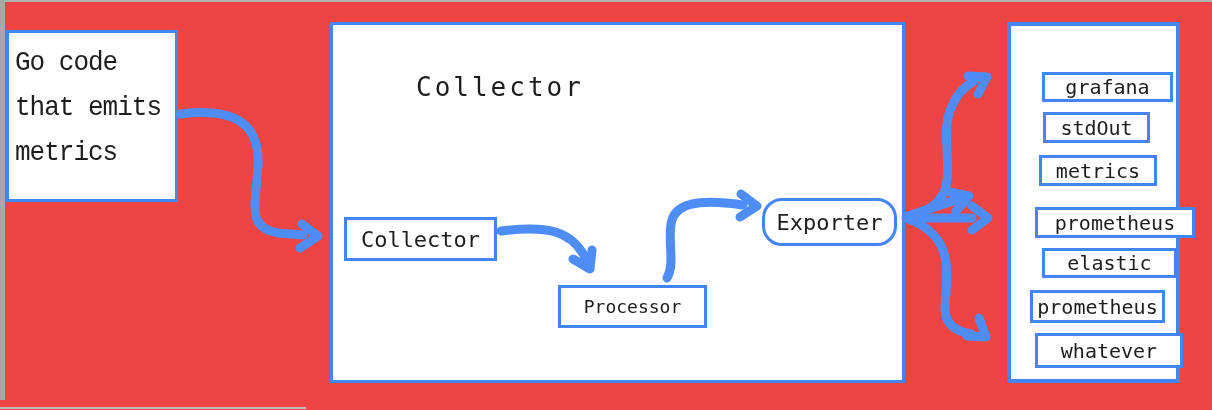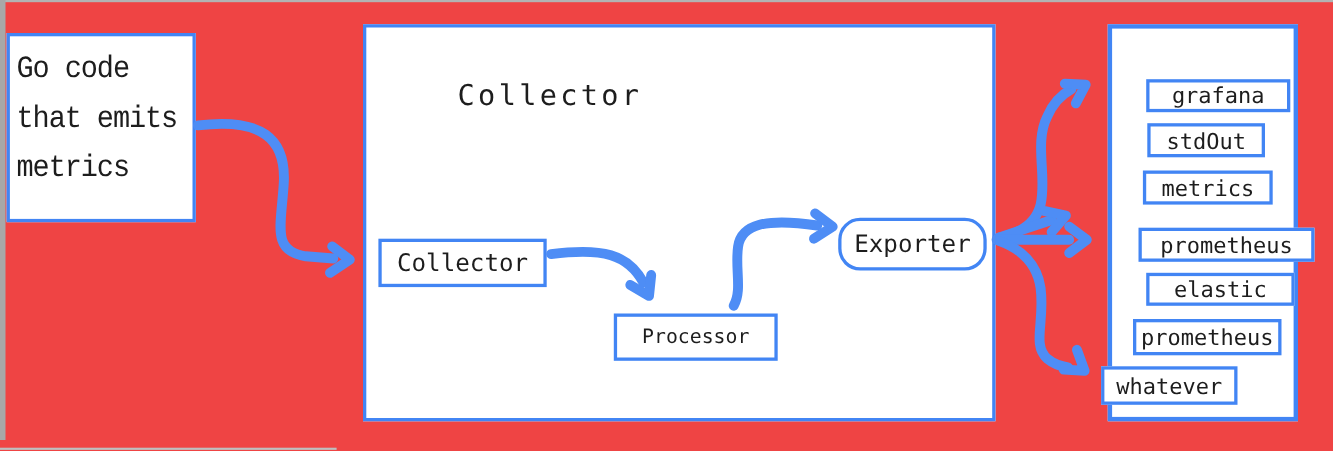--- a/index.html
+++ b/index.html
@@ -37,21 +37,21 @@
   
   .sinks-box{left:1007px;top:22px;width:173px;height:361px;border-width:4px;}
   .sink{display:flex;align-items:center;justify-content:center;font-size:20px;white-space:nowrap;}
   .sink-0{left:1041px;top:28px;width:111px;height:34px;}
   .sink-1{left:1042px;top:72px;width:131px;height:30px;}
   .sink-2{left:1043px;top:112px;width:107px;height:31px;}
   .sink-3{left:1039px;top:155px;width:118px;height:31px;}
   .sink-4{left:1035px;top:207px;width:160px;height:31px;}
   .sink-5{left:1032px;top:248px;width:135px;height:30px;margin-left:10px;}
   .sink-6{left:1030px;top:290px;width:135px;height:33px;}
-  .sink-7{left:1001px;top:333px;width:124px;height:35px;}
+  .sink-7{left:1035px;top:333px;width:148px;height:35px;}
 
   .arrows{position:absolute;left:0;top:0;width:1212px;height:410px;pointer-events:none;}
   .arrows path{fill:none;stroke:var(--arrow,#4e8df5);stroke-width:9;stroke-linecap:round;stroke-linejoin:round;}
 </style>
 </head>
 <body>
 
 <div class="canvas">
 
   <div class="edge edge-top"></div>

